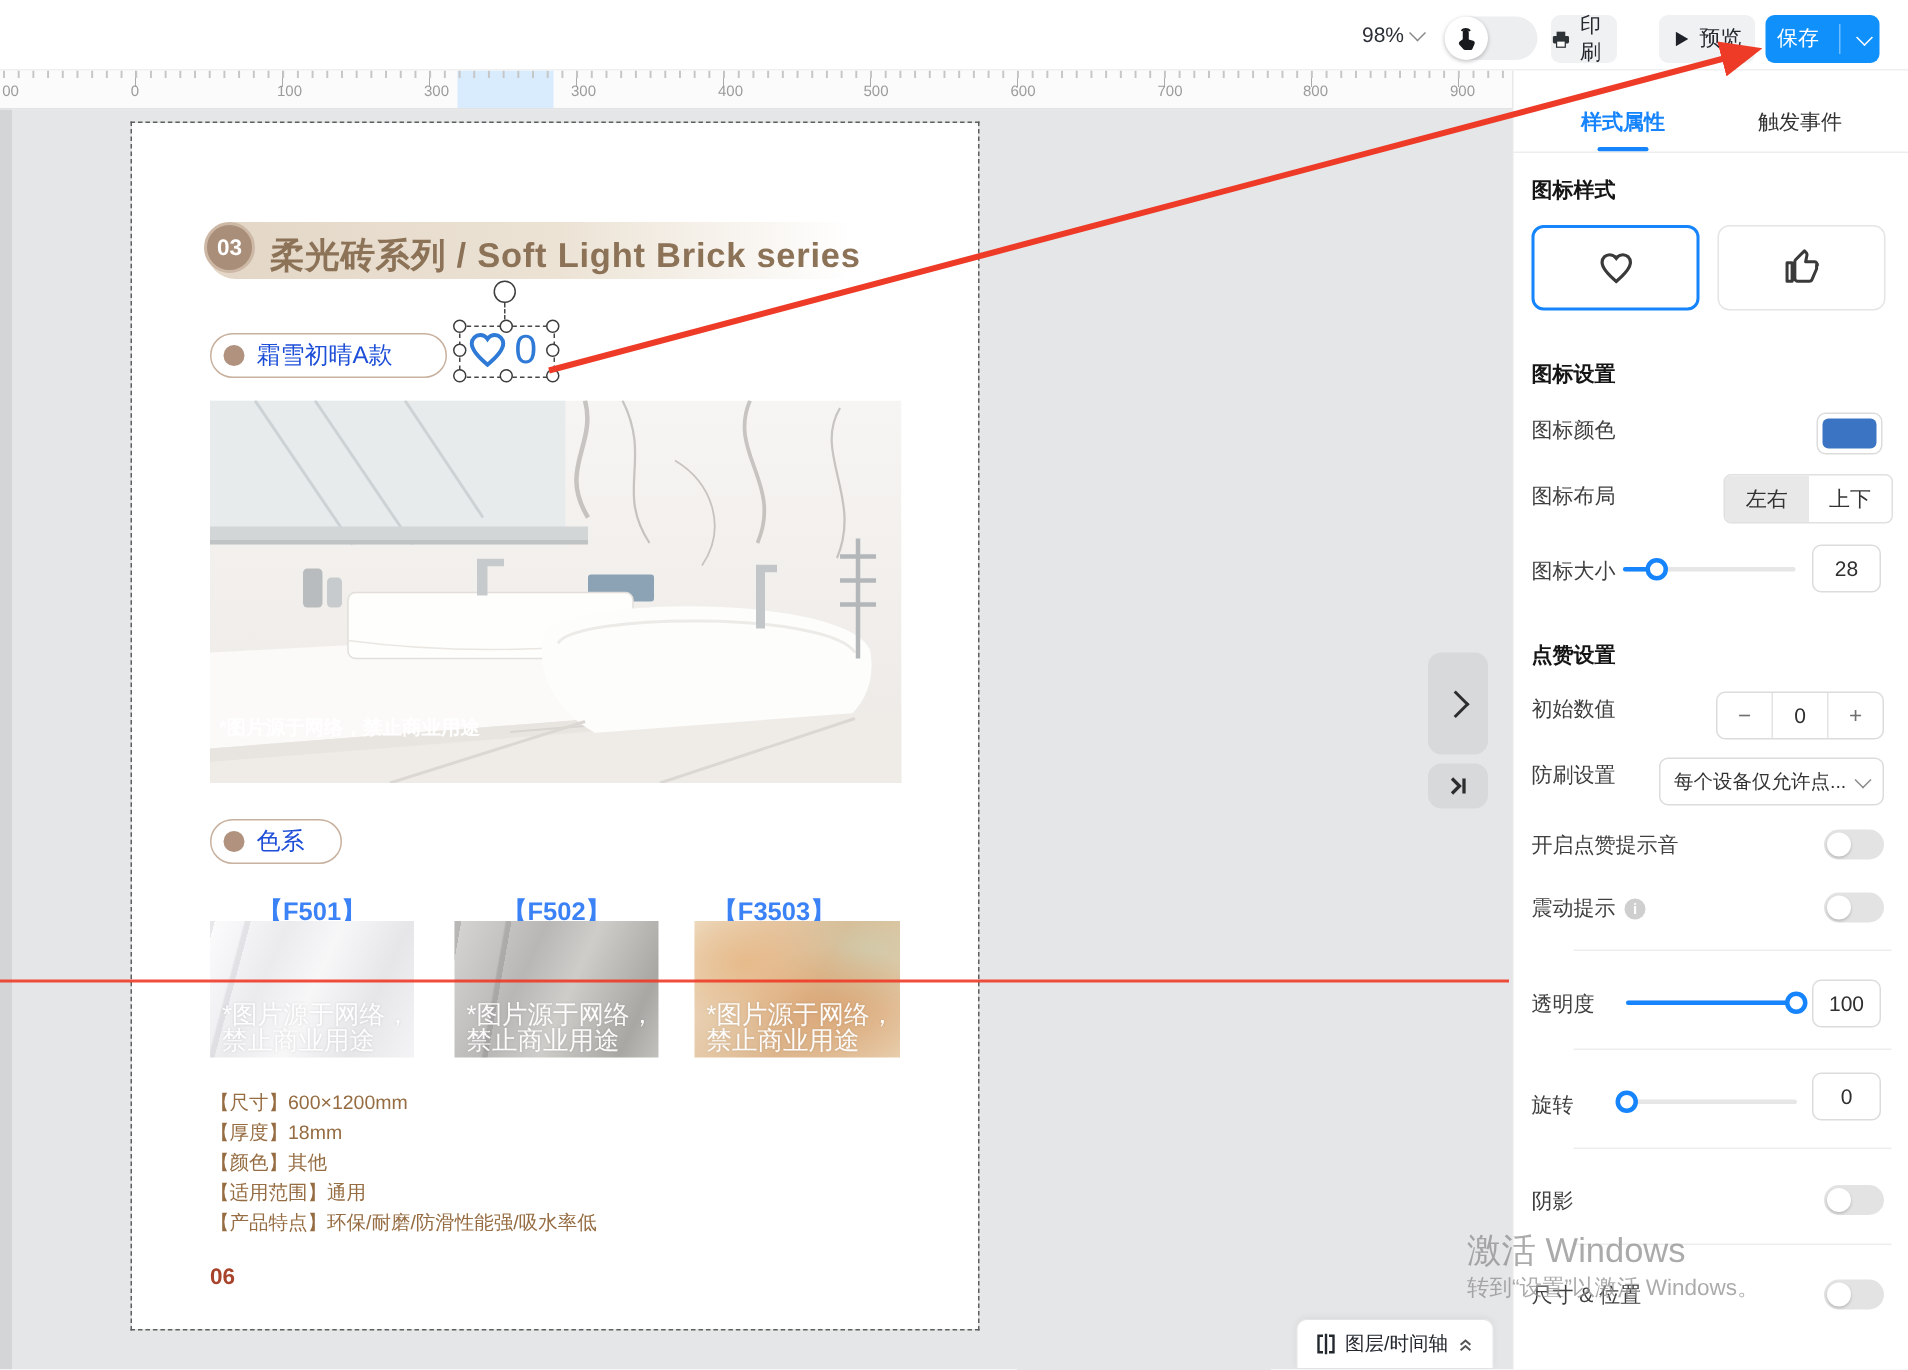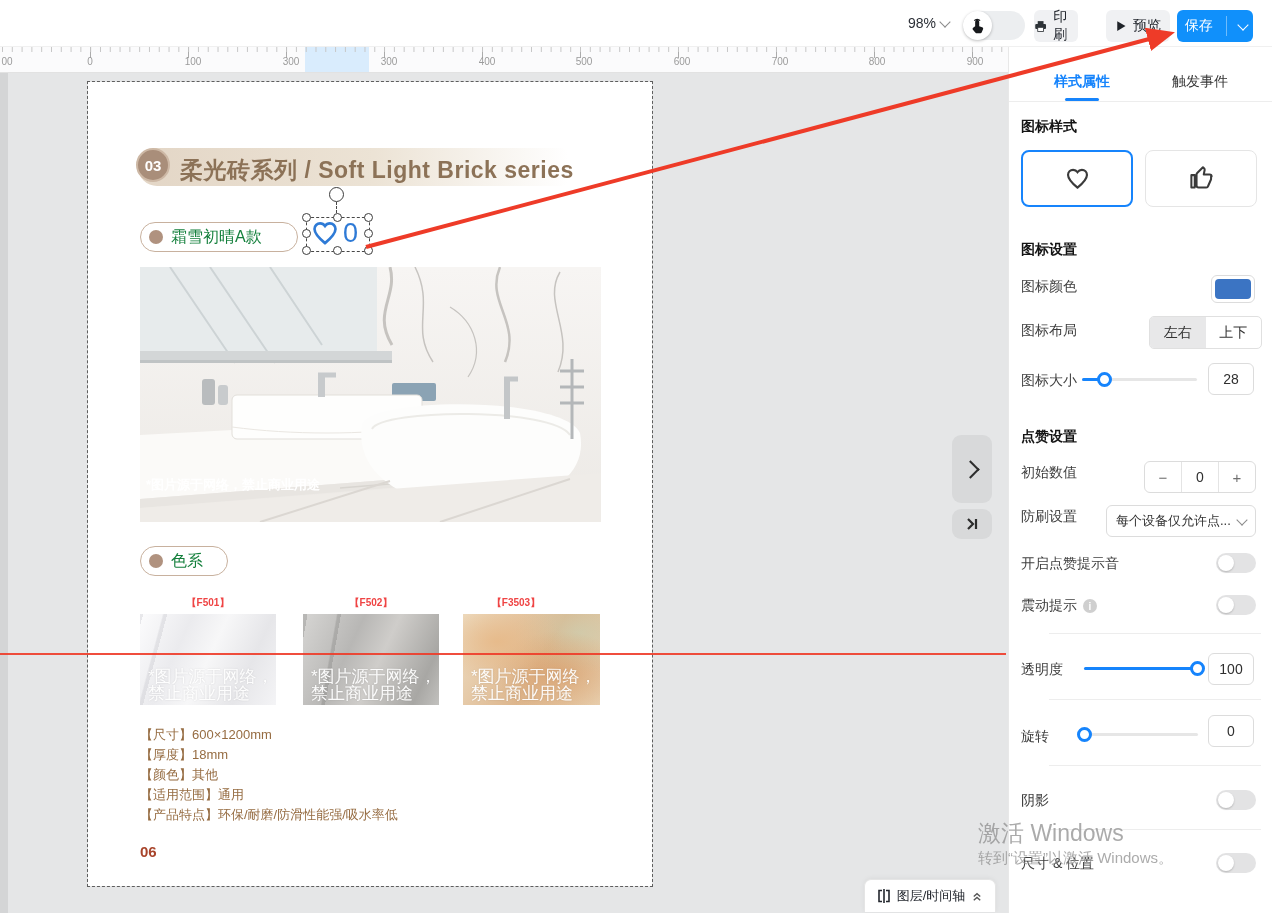--- a/index.html
+++ b/index.html
@@ -25,34 +25,34 @@
   #ruler .ticks{position:absolute;inset:0;
      background-image:linear-gradient(90deg,#c6c6c6 1px,transparent 1px),linear-gradient(90deg,#ababab 1px,transparent 1px);
      background-size:9.8px 6px,98px 12px;background-repeat:repeat-x,repeat-x;background-position:2px 0,90px 0;}
   #ruler .rl{position:absolute;top:10px;font-size:10px;color:#9b9b9b;transform:translateX(-50%);}
   
   #canvas{left:0;top:72px;width:1008px;height:841px;background:#e5e6e7;}
   #left-strip{left:0;top:0;width:8px;height:841px;background:#d4d5d6;}
   #page{left:88px;top:10px;width:564px;height:804px;background:#fff;outline:1px dashed #5e5e5e;}
   .pill{position:absolute;height:30px;border:1.5px solid #c8b19e;border-radius:16px;background:#fff;display:flex;align-items:center;gap:8px;padding:0 12px 0 8px;box-sizing:border-box;cursor:pointer;}
   .pill .dot{width:14px;height:14px;border-radius:50%;background:#b0927f;}
-  .pill .pt{font-size:16px;color:#15803d;white-space:nowrap;}
+  .pill .pt{font-size:16px;color:#1d4ed8;white-space:nowrap;}
   #title-band{left:50px;top:66px;width:430px;height:38px;border-radius:19px 6px 6px 19px;background:linear-gradient(90deg,#e3d6c6,#ece3d5 55%,rgba(255,255,255,0));}
   #series-badge{left:48px;top:66px;width:34px;height:34px;border-radius:50%;background:#a98e7a;border:2px solid #cdb8a5;box-sizing:border-box;color:#fff;font-weight:bold;font-size:15px;display:flex;align-items:center;justify-content:center;}
   #series-title{left:92px;top:73px;font-size:23px;font-weight:bold;color:#8c7257;letter-spacing:.5px;white-space:nowrap;}
   #like-el{left:222px;top:136px;display:flex;align-items:center;gap:3px;cursor:pointer;}
   #like-count{font-size:27px;color:var(--heart,#2e7ad6);line-height:30px;}
   .sel-box{left:218px;top:135px;width:62px;height:33px;border:1px dashed #474747;z-index:35;}
   .hdl{position:absolute;width:9px;height:9px;border-radius:50%;background:#fff;border:1.5px solid #3d3d3d;box-sizing:border-box;z-index:36;}
   .rot-hdl{position:absolute;left:241px;top:105px;width:15px;height:15px;border-radius:50%;background:#fff;border:1.5px solid #3d3d3d;box-sizing:border-box;z-index:36;}
   .rot-stem{position:absolute;left:248px;top:120px;height:15px;border-left:1px dashed #474747;z-index:35;}
   #photo{left:52px;top:185px;width:461px;height:255px;cursor:pointer;}
   .swatch{position:absolute;width:136px;height:91px;cursor:pointer;}
   .sw-wm{position:absolute;left:8px;bottom:3px;font-size:17px;font-weight:normal;color:rgba(255,255,255,.95);line-height:17px;text-shadow:0 0 2px rgba(0,0,0,.12);}
-  .sw-code{position:absolute;top:514px;width:136px;text-align:center;font-size:10px;font-weight:bold;color:#ef4444;}
+  .sw-code{position:absolute;top:514px;width:136px;text-align:center;font-size:17px;font-weight:bold;color:#3b82f6;}
   .spec{position:absolute;left:52px;font-size:13px;color:#966c42;}
   #pagenum{left:52px;top:761px;font-size:15px;font-weight:bold;color:#a8442b;}
   .nav-btn{position:absolute;left:952px;width:40px;background:#d8d9da;border-radius:9px;display:flex;align-items:center;justify-content:center;cursor:pointer;}
   .chev-r{display:inline-block;width:11px;height:11px;border-right:2.2px solid #2d2d2d;border-bottom:2.2px solid #2d2d2d;transform:rotate(-45deg);margin-left:-4px;}
   
   #guide-h{left:0;top:653px;width:1006px;height:2px;background:var(--red,#ee3b28);opacity:.9;z-index:30;}
   #annot{left:0;top:0;width:1272px;height:913px;z-index:60;pointer-events:none;}
   
   #panel{left:1008px;top:46px;width:264px;height:867px;background:#fff;border-left:1px solid #e8e8e8;z-index:10;}
   .tab{position:absolute;top:27px;width:90px;text-align:center;font-size:14px;color:#333;cursor:pointer;}

